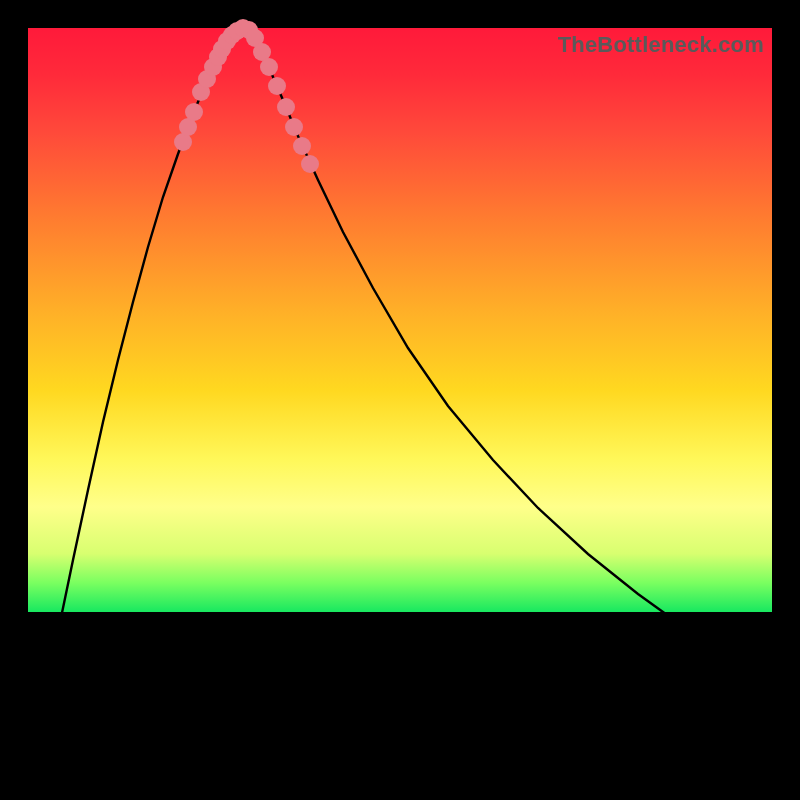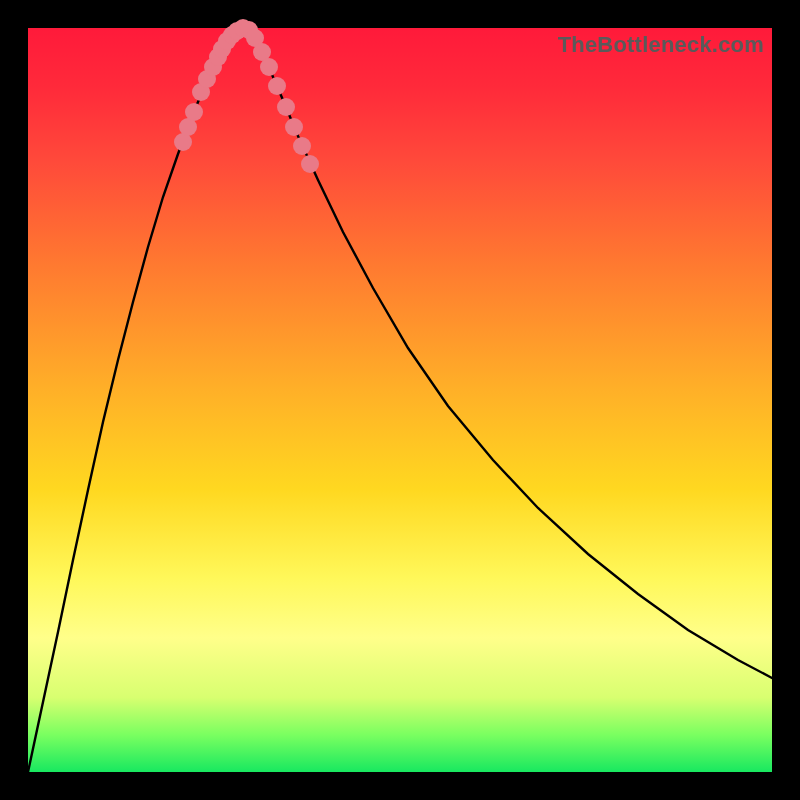--- a/index.html
+++ b/index.html
@@ -8,21 +8,21 @@
     position: relative;
     width: 800px;
     height: 800px;
     background: #000;
   }
   .plot-area {
     position: absolute;
     left: 28px;
     top: 28px;
     width: 744px;
-    height: 744px;
+    height: 584px;
     background: linear-gradient(to bottom,
       #ff1a3a 0%,
       #ff2a3a 8%,
       #ff4a3a 18%,
       #ff7a30 32%,
       #ffae28 48%,
       #ffd820 62%,
       #fff85a 74%,
       #ffff8a 82%,
       #d8ff70 90%,

